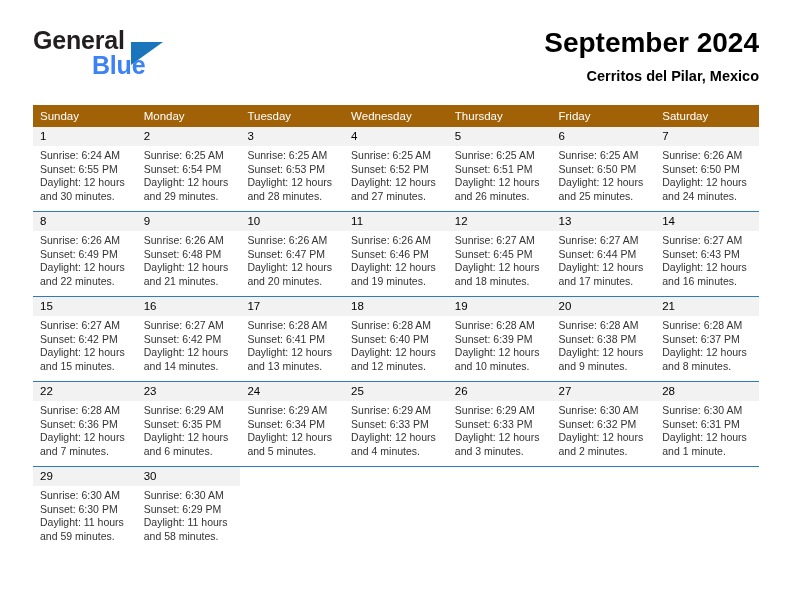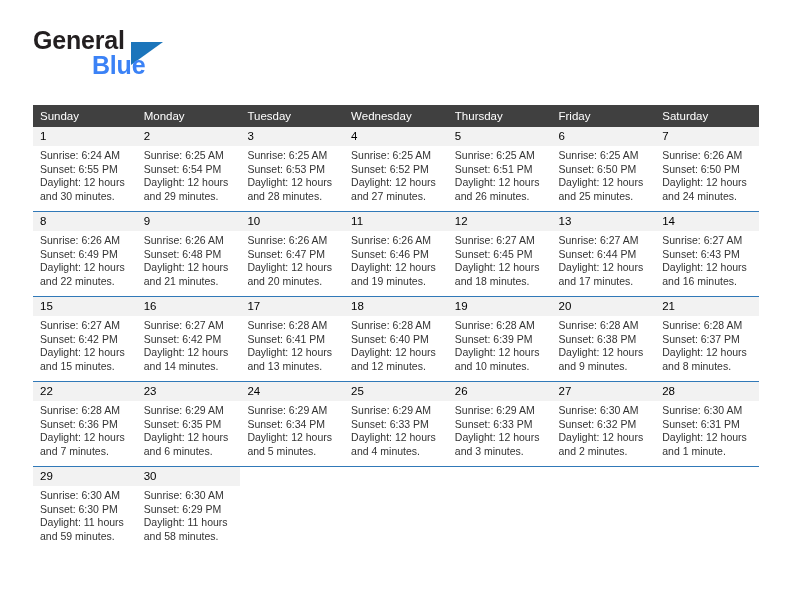--- a/index.html
+++ b/index.html
@@ -89,21 +89,21 @@
   
   .calendar {
     position: absolute;
     left: 33px;
     top: 105px;
     width: 726px;
     border-collapse: collapse;
     table-layout: fixed;
   }
   .calendar th {
-    background: #404040;
+    background: #a16207;
     color: #ffffff;
     font-size: 11.5px;
     font-weight: normal;
     text-align: left;
     padding: 5px 0 5px 7px;
     height: 11px;
     border: 0;
   }
   .calendar td {
     vertical-align: top;
@@ -159,20 +159,24 @@
 <div class="page">
 
   <div class="header">
 
     <div class="brand">
       <span class="brand-general">General</span>
       <span class="brand-triangle"></span>
       <span class="brand-blue">Blue</span>
     </div>
 
+    <div class="title-block">
+      <div class="cal-title">September 2024</div>
+      <div class="cal-subtitle">Cerritos del Pilar, Mexico</div>
+    </div>
 
   </div>
 
   <table class="calendar">
     <thead>
       <tr>
         <th>Sunday</th>
         <th>Monday</th>
         <th>Tuesday</th>
         <th>Wednesday</th>

